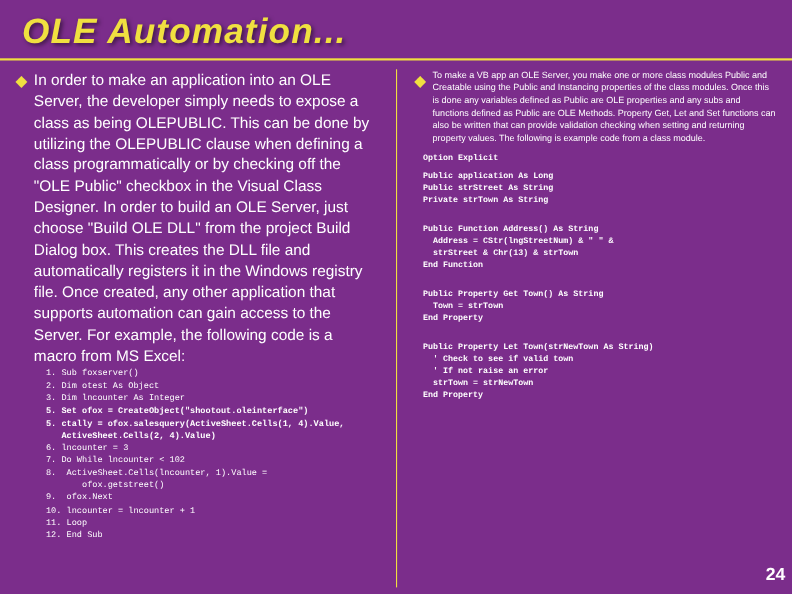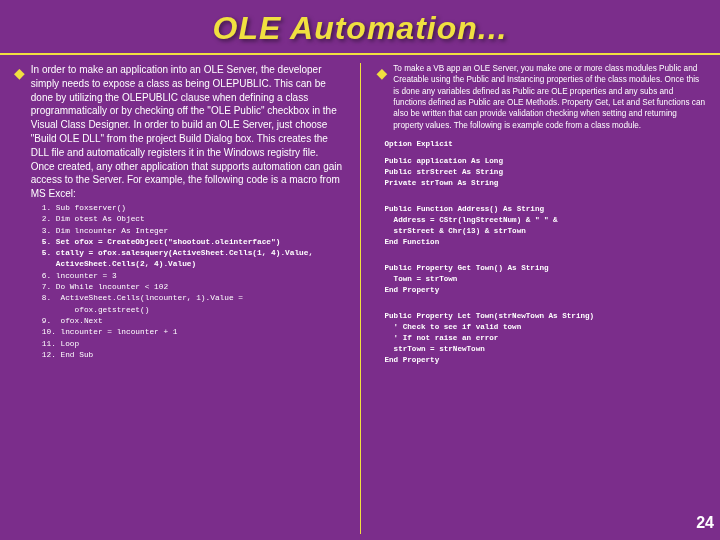--- a/index.html
+++ b/index.html
@@ -15,21 +15,20 @@
     .slide-container {
       width: 720px;
       height: 540px;
       background: #7b2d8b;
       position: relative;
       display: flex;
       flex-direction: column;
     }
 
     .title-area {
-      text-align: center;
       padding: 10px 20px 6px 20px;
       border-bottom: 2px solid #f0e040;
     }
 
     .title {
       font-size: 32px;
       font-style: italic;
       font-weight: bold;
       color: #f0e040;
       letter-spacing: 1px;
@@ -52,21 +51,21 @@
     .bullet-marker {
       color: #f0e040;
       font-size: 14px;
       margin-top: 2px;
       flex-shrink: 0;
     }
 
     .left-text {
       flex: 1;
       color: #ffffff;
-      font-size: 10px;
+      font-size: 14px;
       line-height: 1.38;
     }
 
     .right-column {
       flex: 1;
       display: flex;
       flex-direction: column;
       gap: 4px;
     }
 

